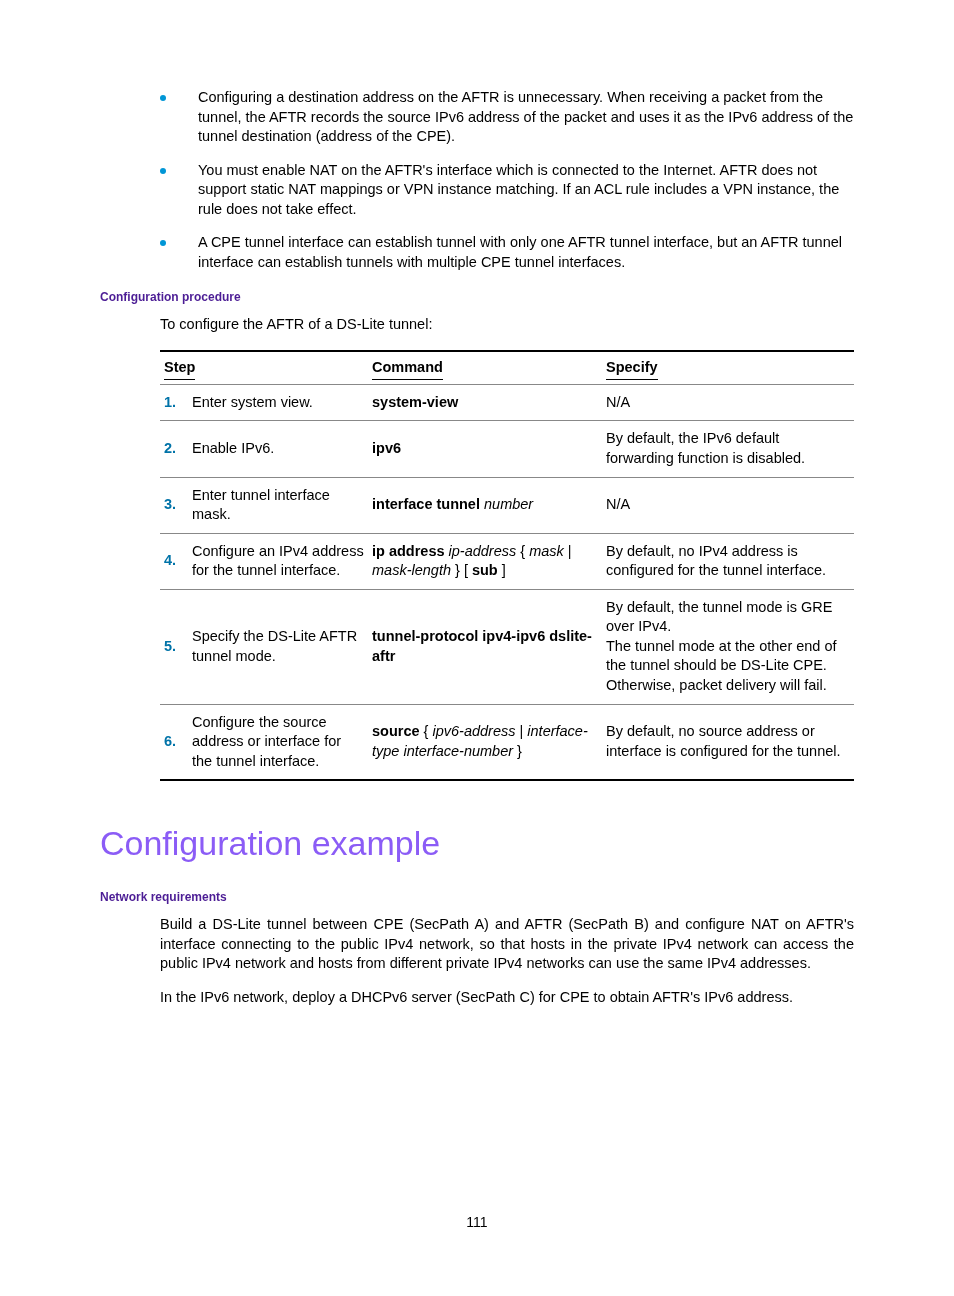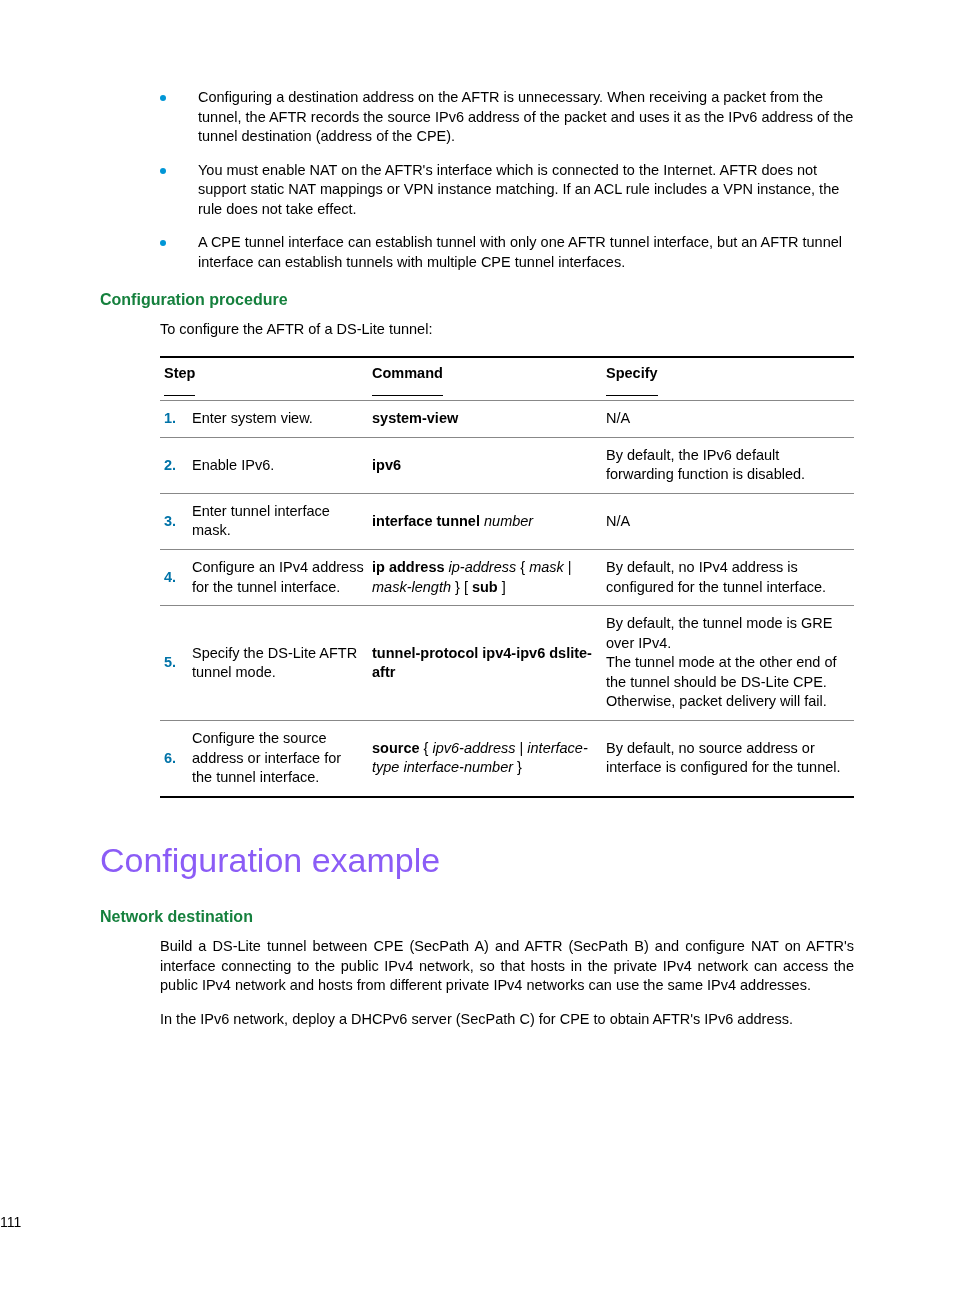--- a/index.html
+++ b/index.html
@@ -29,23 +29,23 @@
     content: "";
     position: absolute;
     left: 0;
     top: 7px;
     width: 6px;
     height: 6px;
     background: #0096d6;
     border-radius: 50%;
   }
   h3.sub {
-    color: #15803d;
+    color: #4c1d95;
     font-weight: bold;
-    font-size: 16px;
+    font-size: 12px;
     margin-top: 16px;
     margin-bottom: 10px;
   }
   h1.section {
     color: #8b5cf6;
     font-weight: 300;
     font-size: 34px;
     margin-top: 40px;
     margin-bottom: 22px;
   }
@@ -63,39 +63,39 @@
     margin-left: 60px;
     border-collapse: collapse;
     margin-top: 10px;
   }
   table.config thead th {
     text-align: left;
     font-weight: bold;
     padding: 6px 4px 4px 4px;
     border-top: 2px solid #000;
   }
-  table.config thead th span { border-bottom: 1.5px solid #000; display:inline-block; padding-bottom:12px;}
+  table.config thead th span { border-bottom: 1.5px solid #000; display:inline-block; padding-bottom:1px;}
   table.config tbody td {
     border-top: 1px solid #888;
     padding: 8px 4px;
     vertical-align: middle;
   }
   table.config tbody tr:last-child td { border-bottom: 2px solid #000; }
   .stepnum { color: #0073a8; font-weight: bold; width: 28px; padding-left:6px;}
   .col-step { width: 180px; }
   .col-cmd { width: 234px; }
   .cmd-bold { font-weight: bold; }
   .cmd-ital { font-style: italic; }
   .link { color: #0073a8; }
   .pagenum {
     position: absolute;
     bottom: 64px;
     width: 954px;
     left: 0;
-    text-align: left;
+    text-align: center;
     font-size: 14px;
   }
   .remarks-multi p { }
   .remarks-multi p:last-child { margin-bottom: 0; }
 </style>
 </head>
 <body>
 
 <div class="page">
 
@@ -156,20 +156,20 @@
         <td class="stepnum">6.</td>
         <td class="col-step">Configure the source address or interface for the tunnel interface.</td>
         <td class="col-cmd"><span class="cmd-bold">source</span><span> { </span><span class="cmd-ital">ipv6-address</span><span> | </span><span class="cmd-ital">interface-type interface-number</span><span> }</span></td>
         <td>By default, no source address or interface is configured for the tunnel.</td>
       </tr>
     </tbody>
   </table>
 
   <h1 class="section">Configuration example</h1>
 
-  <h3 class="sub">Network destination</h3>
+  <h3 class="sub">Network requirements</h3>
 
   <p class="para">Build a DS-Lite tunnel between CPE (SecPath A) and AFTR (SecPath B) and configure NAT on AFTR's interface connecting to the public IPv4 network, so that hosts in the private IPv4 network can access the public IPv4 network and hosts from different private IPv4 networks can use the same IPv4 addresses.</p>
   <p class="para">In the IPv6 network, deploy a DHCPv6 server (SecPath C) for CPE to obtain AFTR's IPv6 address.</p>
 
 </div>
 
 <div class="pagenum">111</div>
 
 </body></html>

